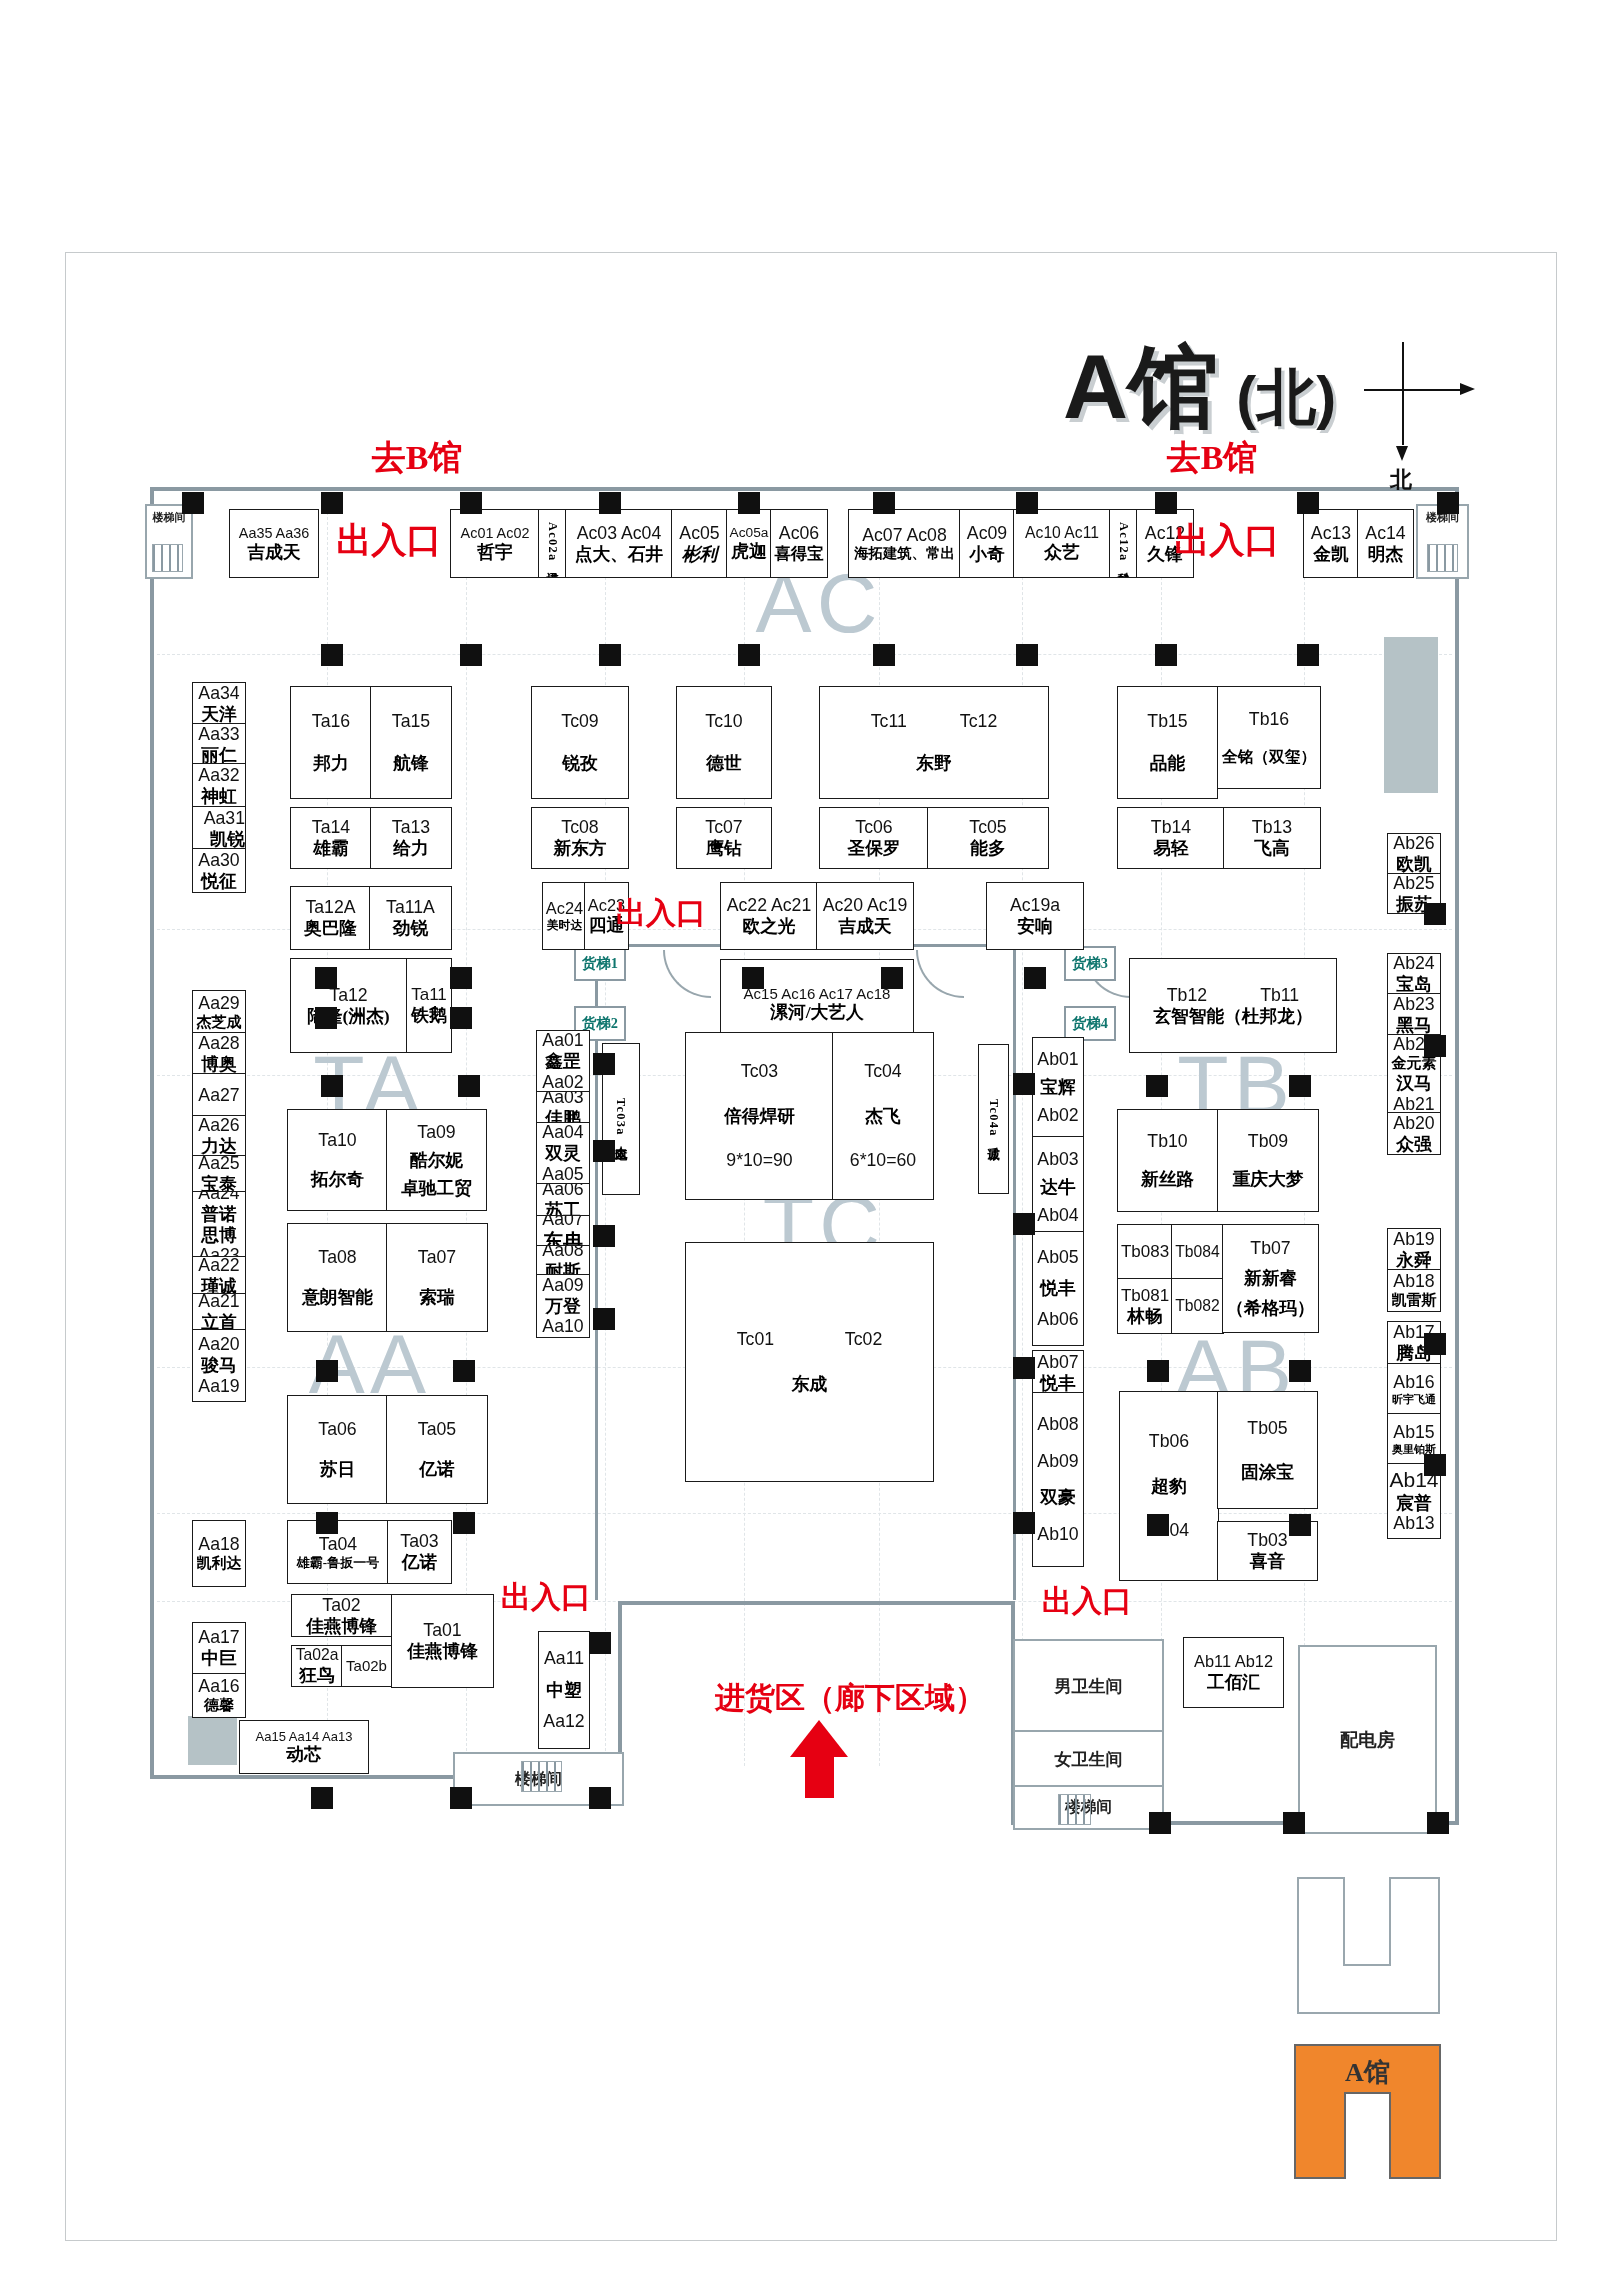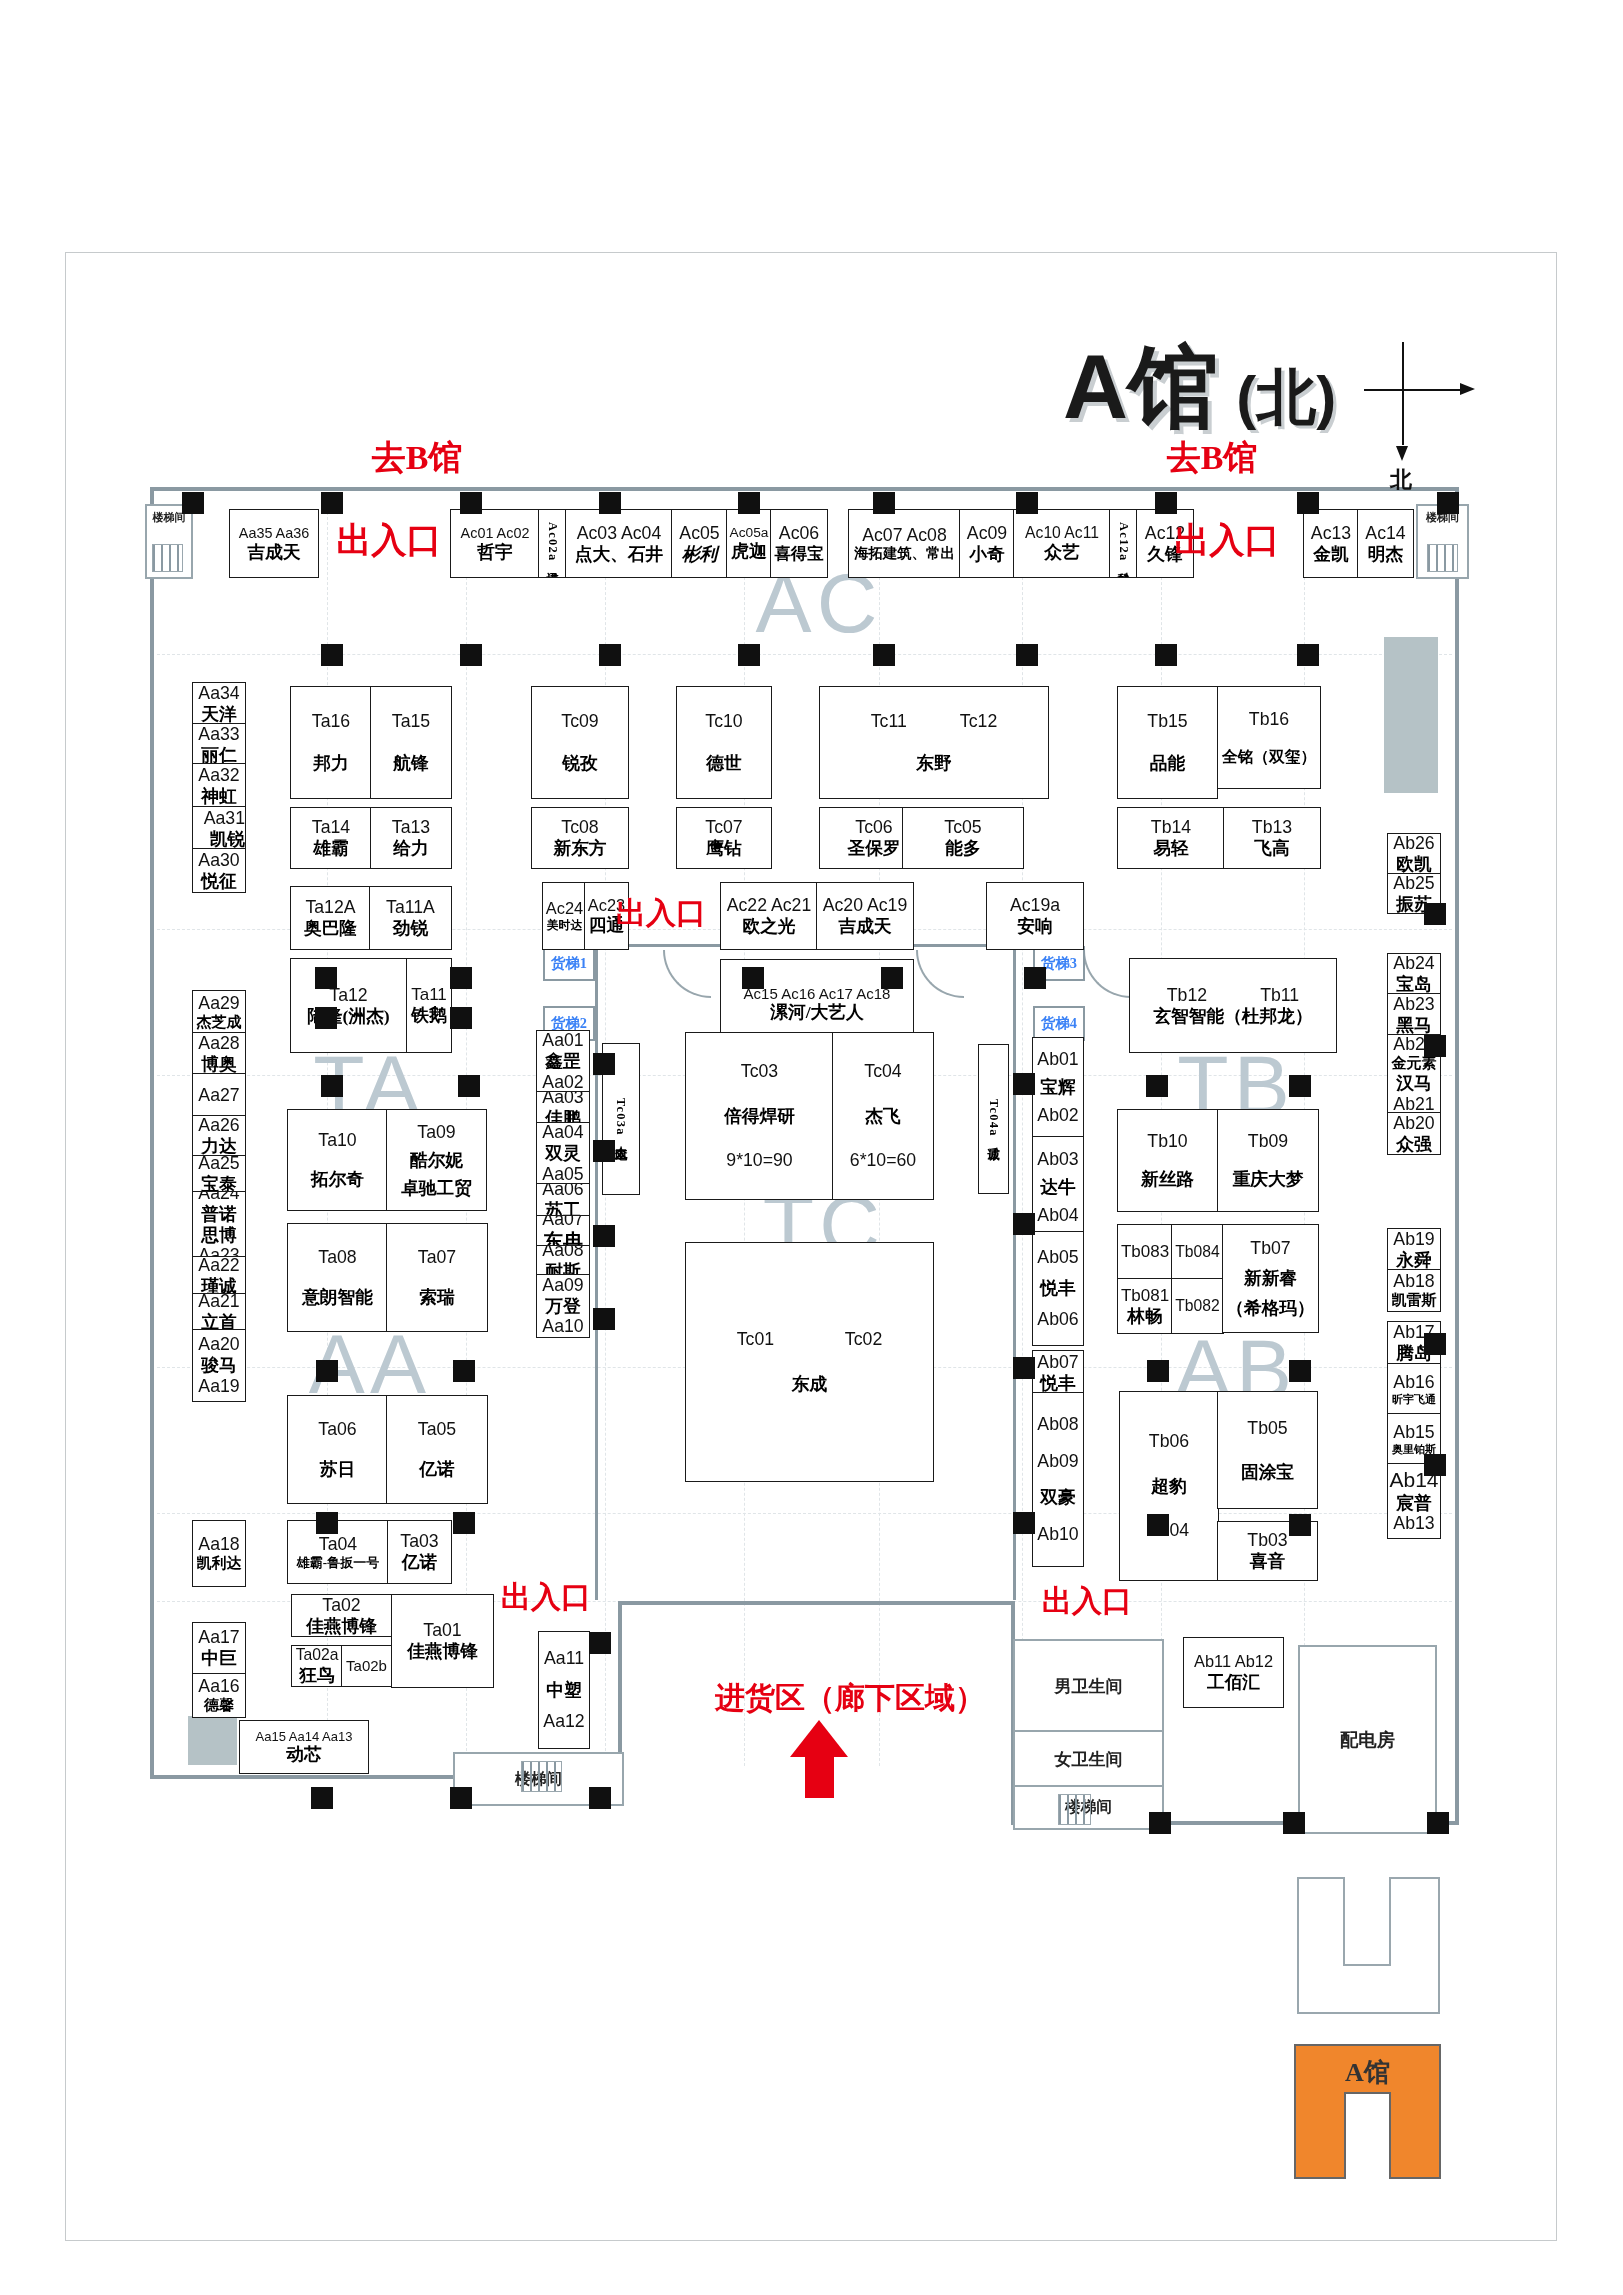--- a/index.html
+++ b/index.html
@@ -29,21 +29,21 @@
   .arc{position:absolute;width:46px;height:46px;border:2px solid #98a6ad;
        border-top:none;border-right:none;border-radius:0 0 0 100%;z-index:2;}
   .pillar{position:absolute;width:22px;height:22px;background:#101010;z-index:4;}
   .room{position:absolute;border:2px solid #98a6ad;background:#fff;display:flex;
         align-items:center;justify-content:center;z-index:2;}
   .room .rl{font-family:"Liberation Serif",serif;font-weight:700;color:#222;}
   .stairs{position:absolute;background:repeating-linear-gradient(90deg,#8a99a2 0 2px,transparent 2px 7.9px);
         border:1.3px solid #9aa7ae;z-index:3;}
   .lift{position:absolute;border:2.6px double #8a99a2;background:#fff;display:flex;align-items:center;
         justify-content:center;font-family:"Liberation Serif",serif;font-weight:700;font-size:14.4px;
-        color:#3b82f6;z-index:3;}
+        color:#0f766e;z-index:3;margin-left:31px;}
   .booth{position:absolute;background:#fff;border:1.3px solid #1a1a1a;display:flex;flex-direction:column;
         align-items:center;justify-content:center;text-align:center;overflow:hidden;z-index:3;line-height:1.18;}
   .booth .code{font-family:"Liberation Sans",sans-serif;color:#111;white-space:nowrap;}
   .booth .name{font-family:"Liberation Serif",serif;font-weight:700;color:#000;white-space:nowrap;}
   .booth.v{writing-mode:vertical-rl;}
   .booth.v .vt{font-size:12.4px;font-family:"Liberation Serif",serif;font-weight:700;letter-spacing:1.3px;}
   .zone{position:absolute;transform:translate(-50%,-50%);font-size:84px;letter-spacing:5.2px;
         color:#bcc9d1;z-index:1;font-weight:500;}
   .red{position:absolute;transform:translate(-50%,-50%);color:#e60012;font-weight:900;
         font-family:"Liberation Serif",serif;white-space:nowrap;z-index:6;}
@@ -407,21 +407,21 @@
         <div class="name" style="font-size: 17.7px;">鹰钻</div>
       </div>
       <div class="booth" style="left: 819px; top: 686px; width: 228px; height: 111px; row-gap: 21px;">
         <div class="code" style="font-size: 17.7px;">Tc11　　　Tc12</div>
         <div class="name" style="font-size: 17.7px;">东野</div>
       </div>
       <div class="booth" style="left: 819px; top: 807px; width: 108px; height: 60px;">
         <div class="code" style="font-size: 17.7px;">Tc06</div>
         <div class="name" style="font-size: 17.7px;">圣保罗</div>
       </div>
-      <div class="booth" style="left: 902px; top: 807px; width: 120px; height: 60px;">
+      <div class="booth" style="left: 927px; top: 807px; width: 120px; height: 60px;">
         <div class="code" style="font-size: 17.7px;">Tc05</div>
         <div class="name" style="font-size: 17.7px;">能多</div>
       </div>
       <div class="booth" style="left: 1117px; top: 686px; width: 99px; height: 111px; row-gap: 21px;">
         <div class="code" style="font-size: 17.7px;">Tb15</div>
         <div class="name" style="font-size: 17.7px;">品能</div>
       </div>
       <div class="booth" style="left: 1217px; top: 686px; width: 102px; height: 101px; row-gap: 18.3px;">
         <div class="code" style="font-size: 17.7px;">Tb16</div>
         <div class="name" style="font-size: 15.7px;">全铭（双玺）</div>

